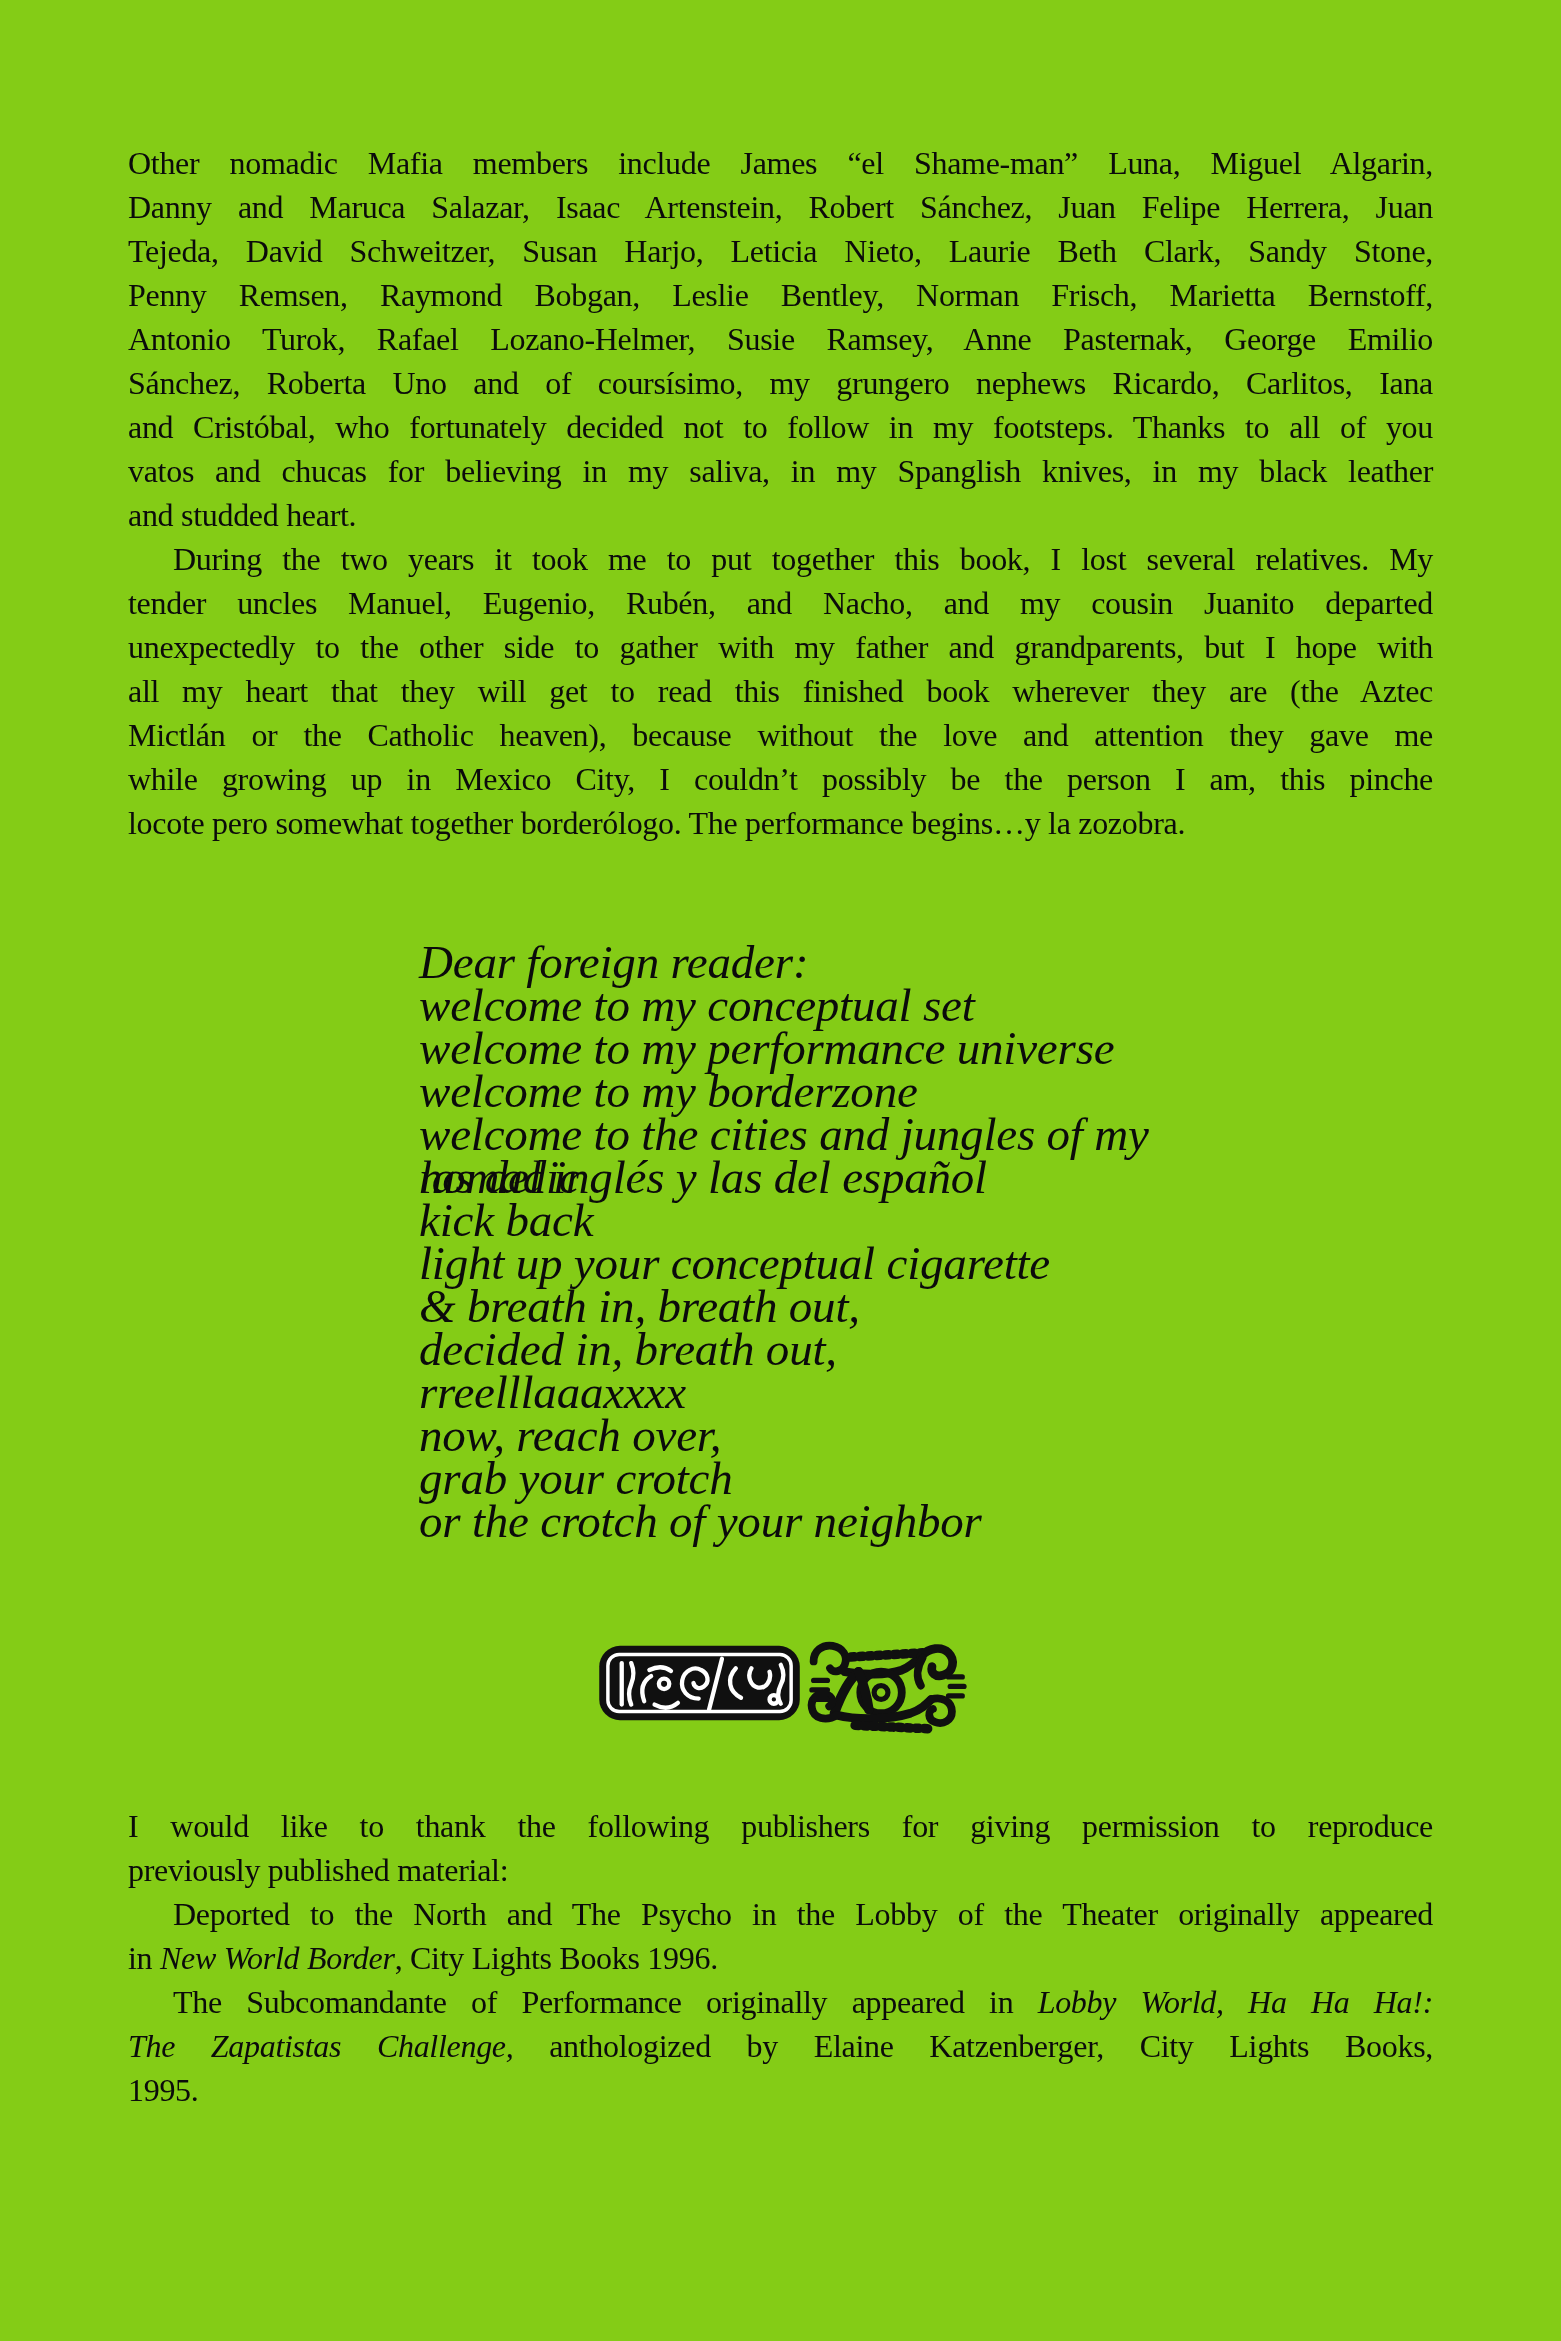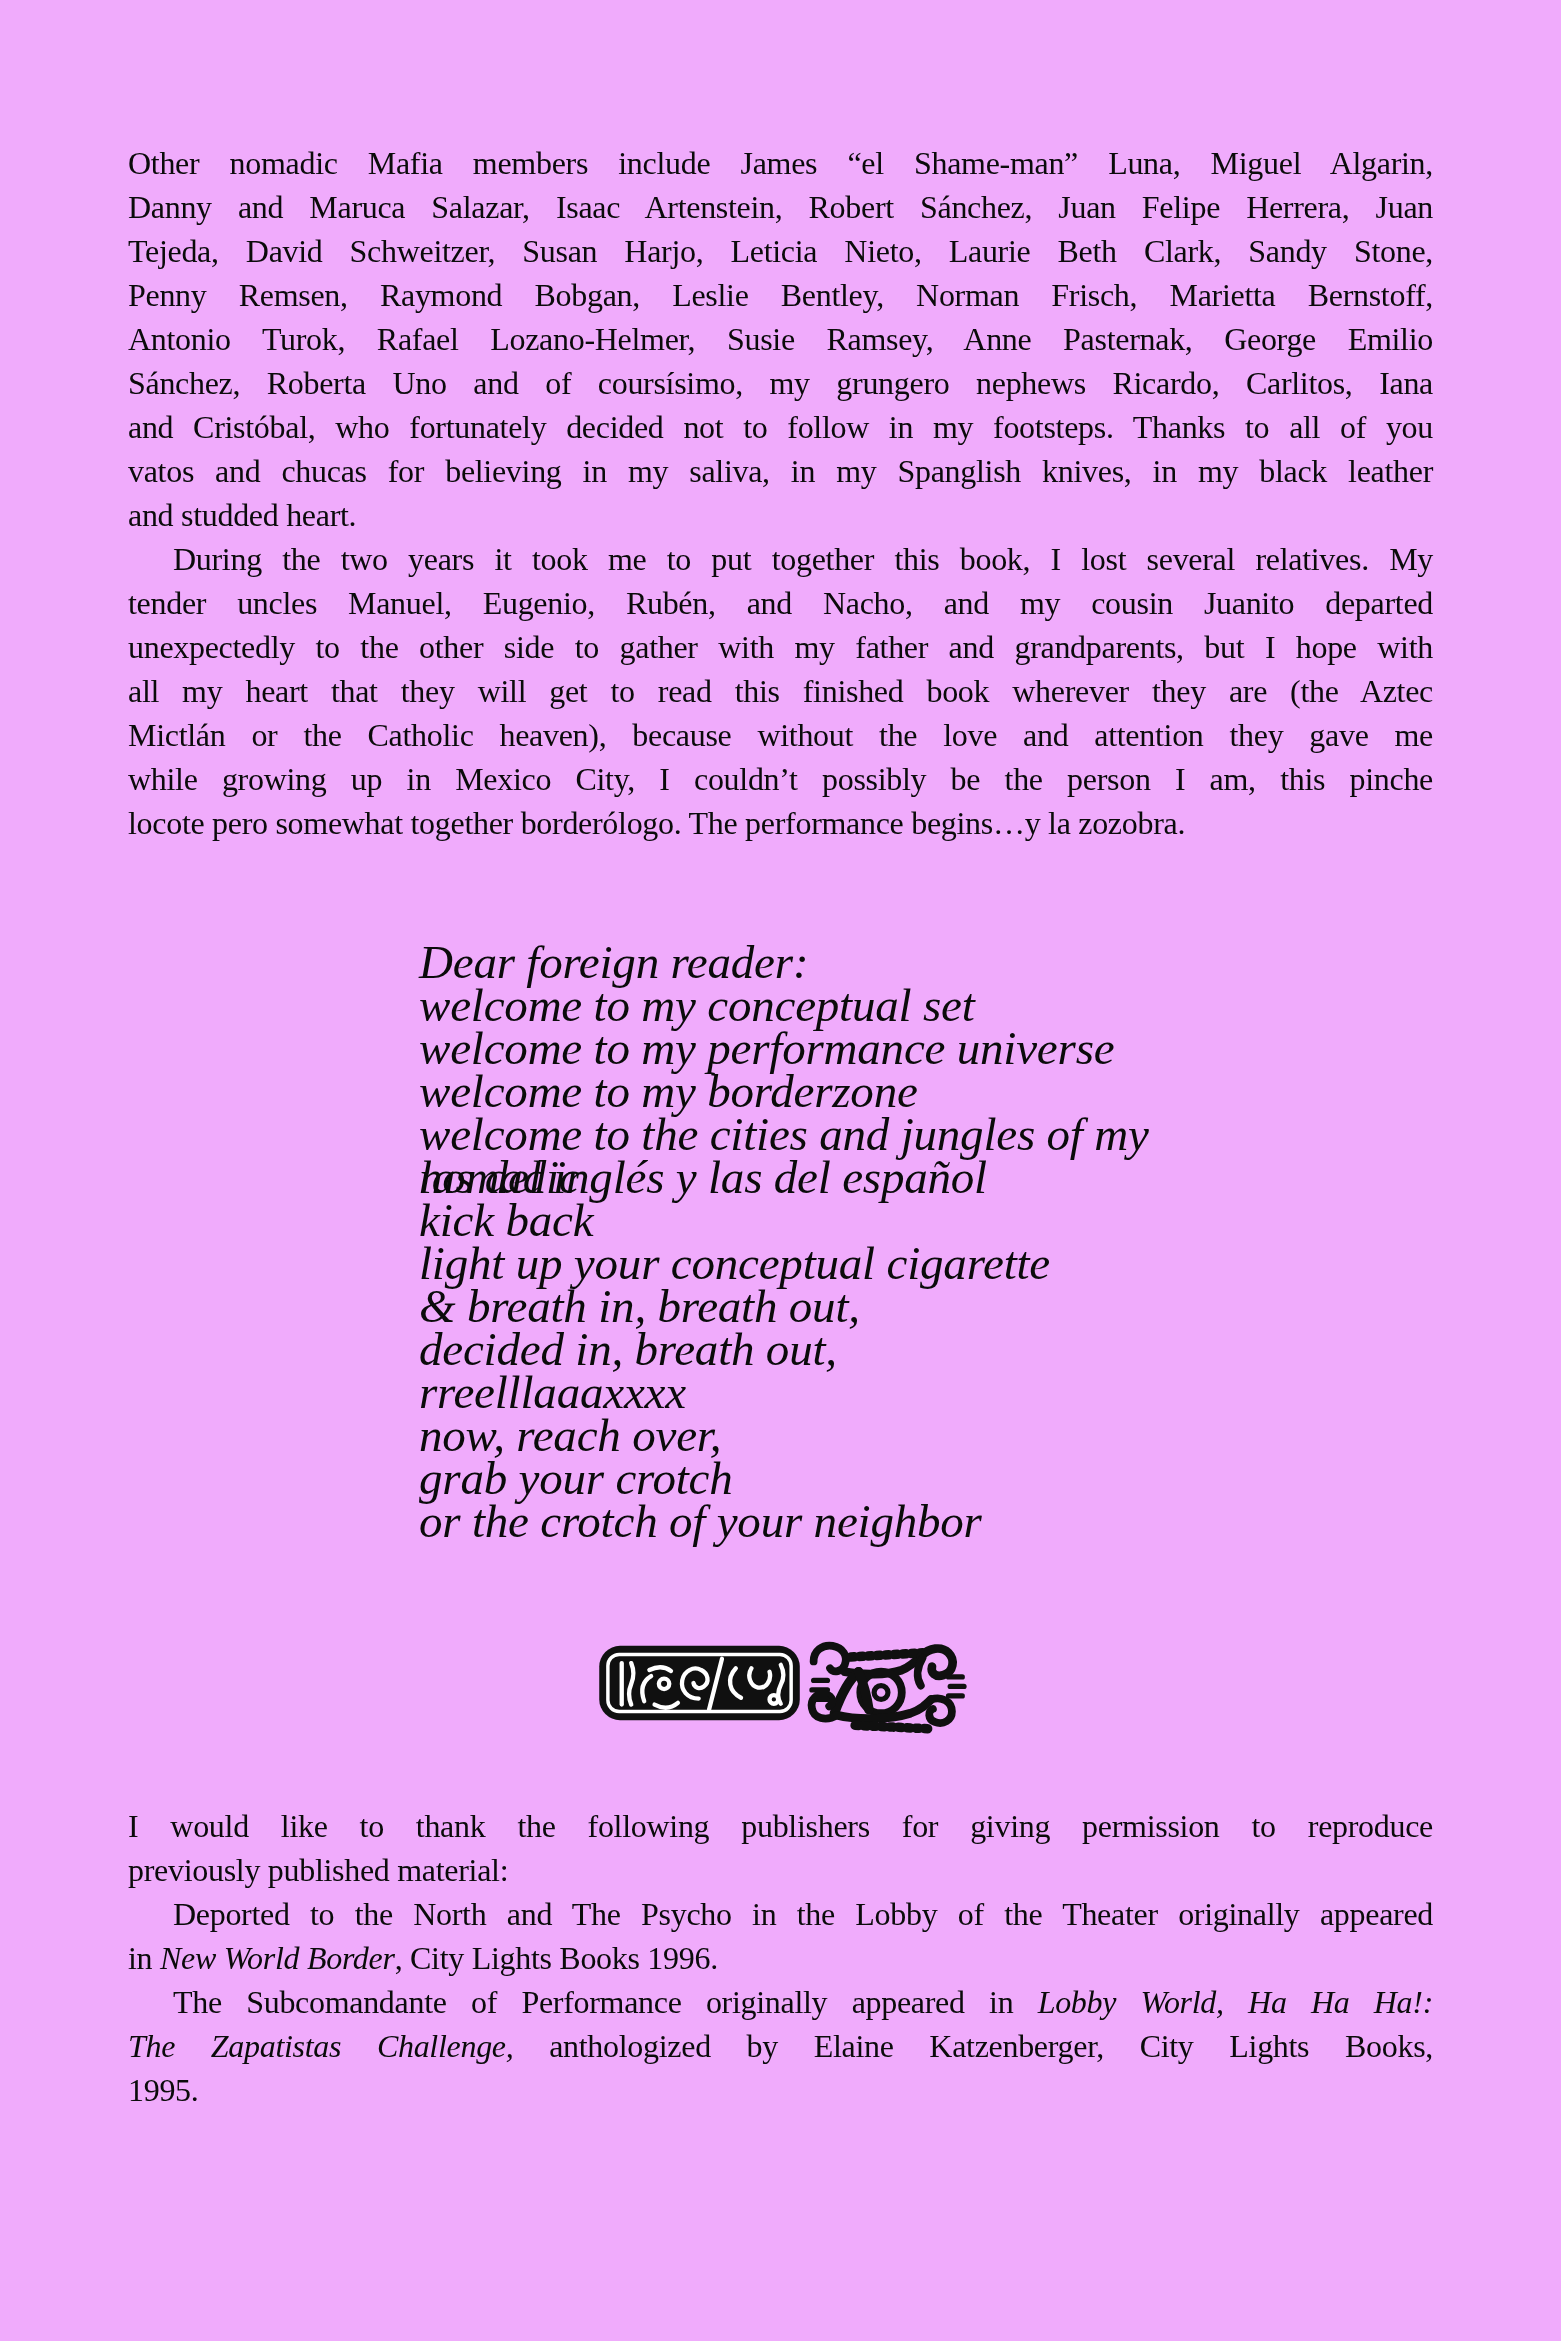--- a/index.html
+++ b/index.html
@@ -4,21 +4,21 @@
 <style>
   html, body {
     margin: 0;
     padding: 0;
     background: #ffffff;
   }
   .page {
     position: relative;
     width: 1561px;
     height: 2342px;
-    background: #f0abfc;
+    background: #84cc16;
     font-family: "Liberation Serif", "DejaVu Serif", serif;
     color: #0b0b0b;
     overflow: hidden;
   }
   .textcol {
     position: absolute;
     left: 128px;
     width: 1305px;
   }
   .body-text {

